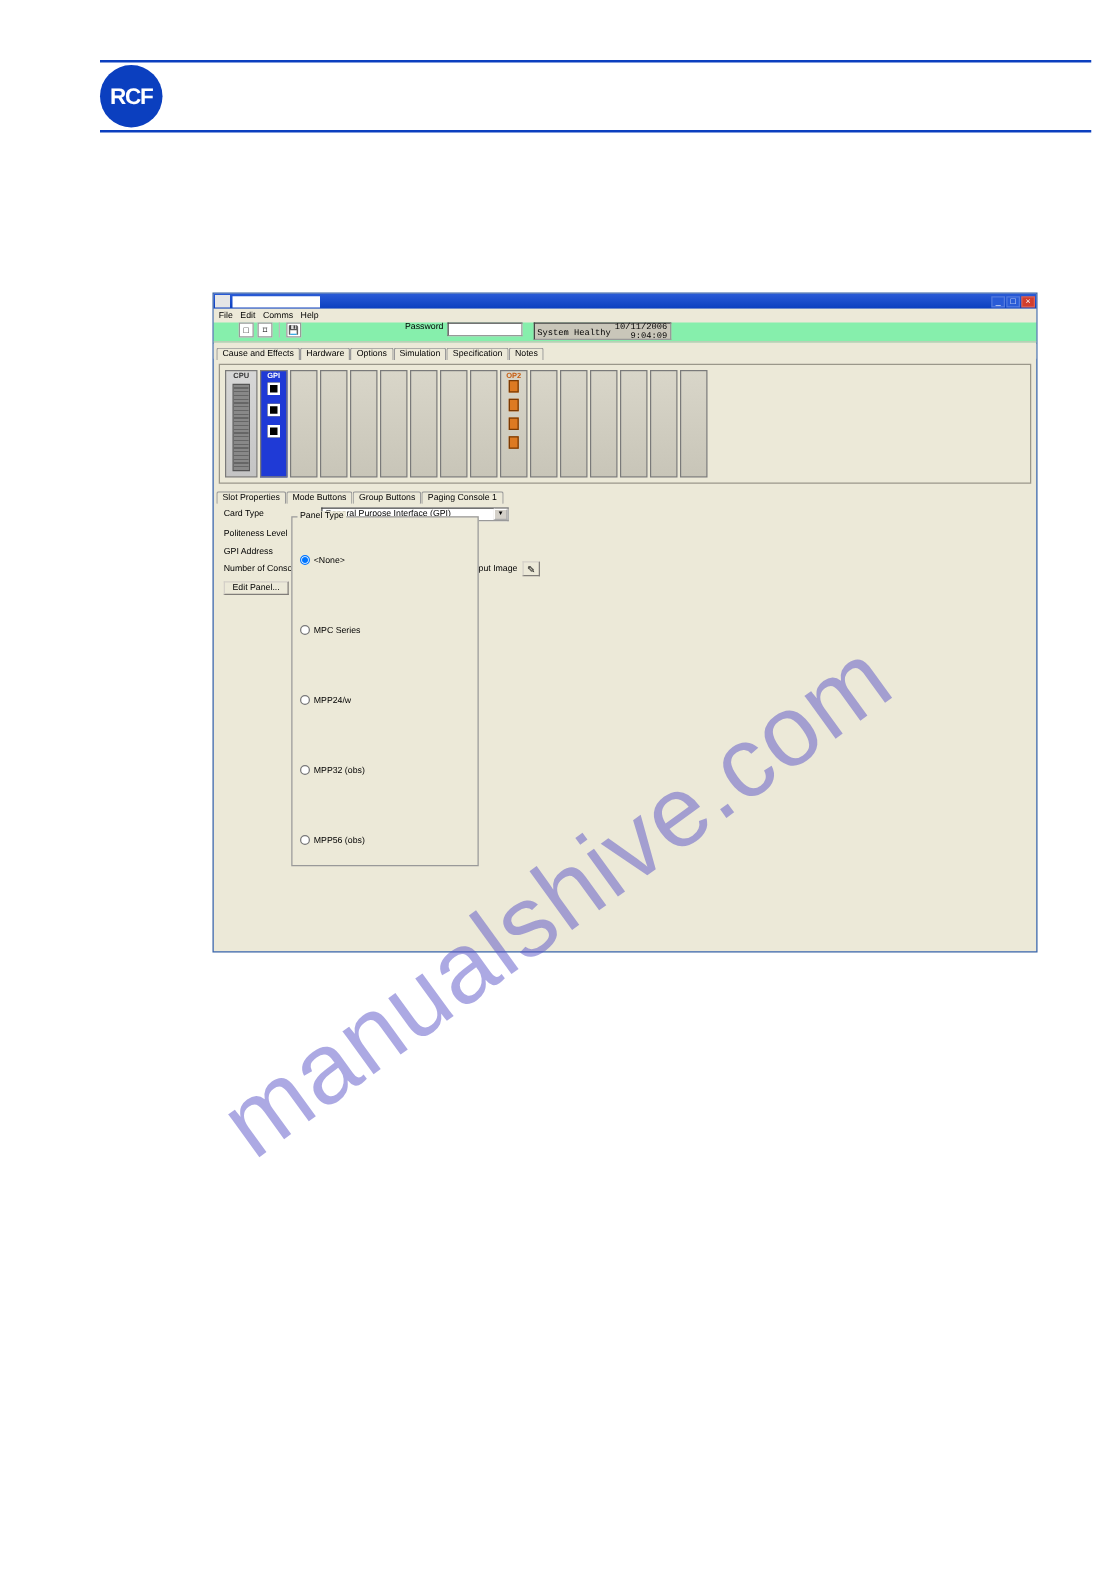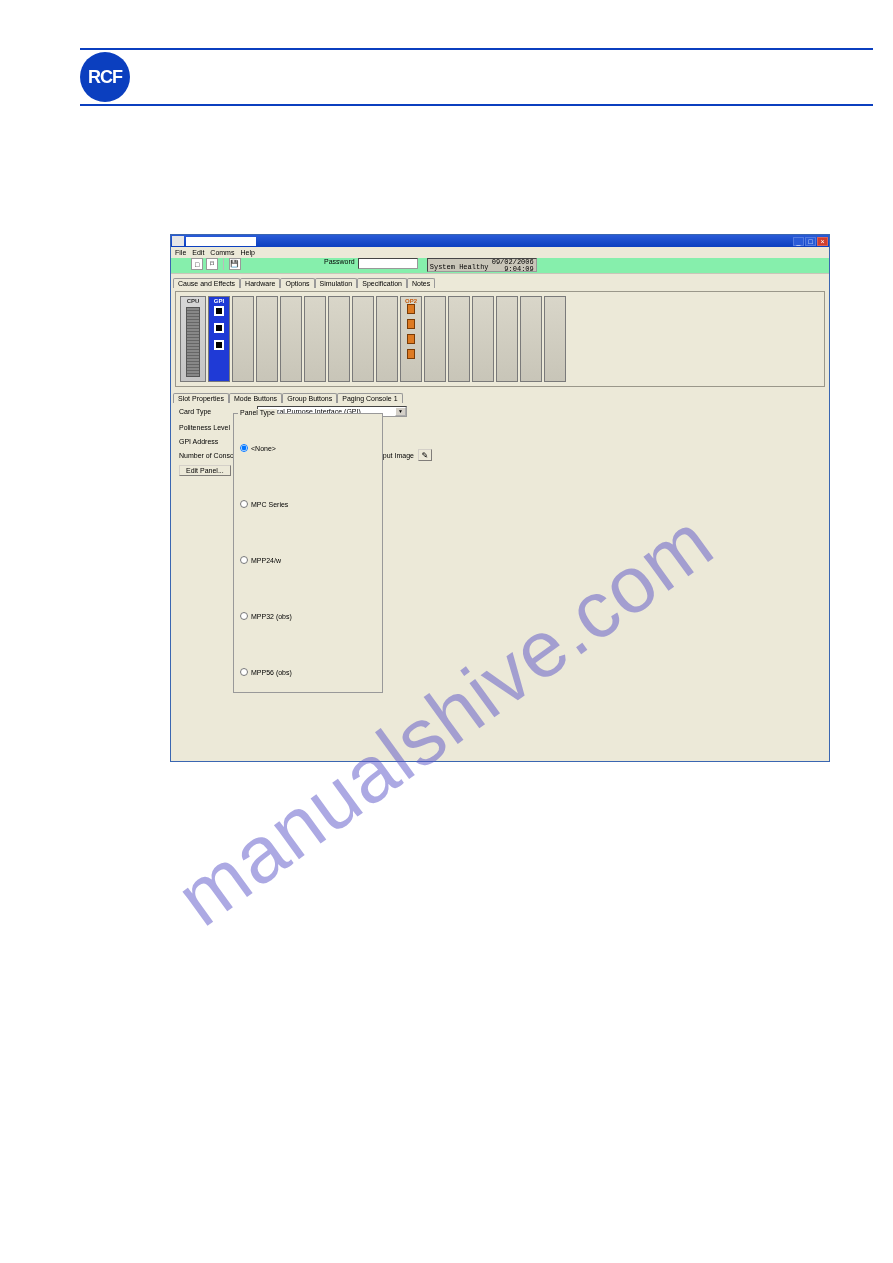--- a/index.html
+++ b/index.html
@@ -100,21 +100,21 @@
   <div class="toolbar">
     <div class="tbicon">□</div>
     <div class="tbicon">⌑</div>
     <div class="sep"></div>
     <div class="tbicon">💾</div>
     <span class="pwlabel">Password</span>
     <div class="pwfield"></div>
     <div class="statusbox">
       <div style="position:absolute;bottom:0;left:2px;">System Healthy</div>
       <div class="st-right">
-        <div>09/02/2006</div>
+        <div>10/11/2006</div>
         <div>9:04:09</div>
       </div>
     </div>
   </div>
 
   <div class="tabs">
     <div class="tab">Cause and Effects</div>
     <div class="tab active">Hardware</div>
     <div class="tab">Options</div>
     <div class="tab">Simulation</div>

